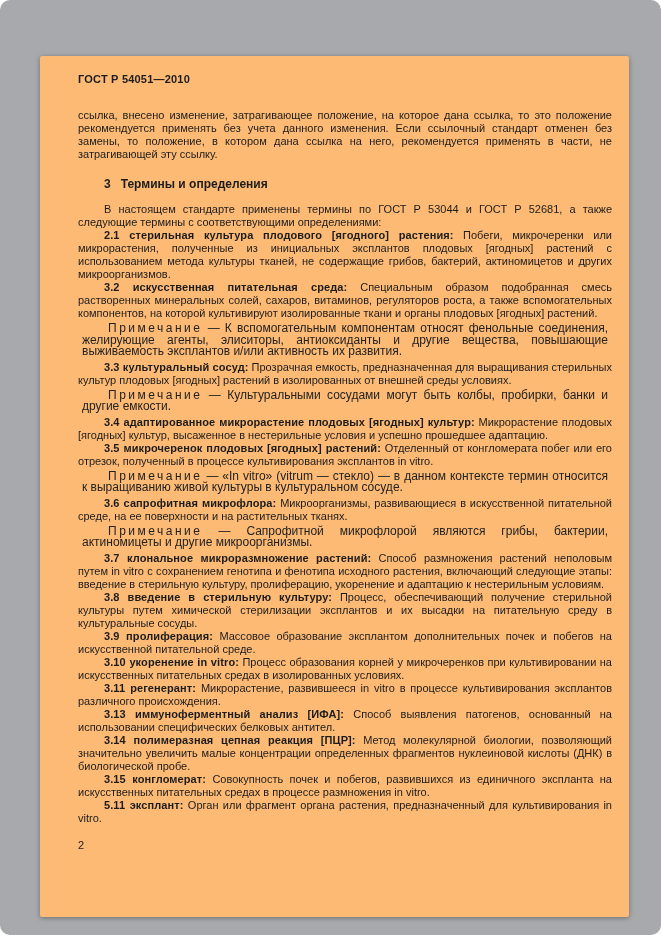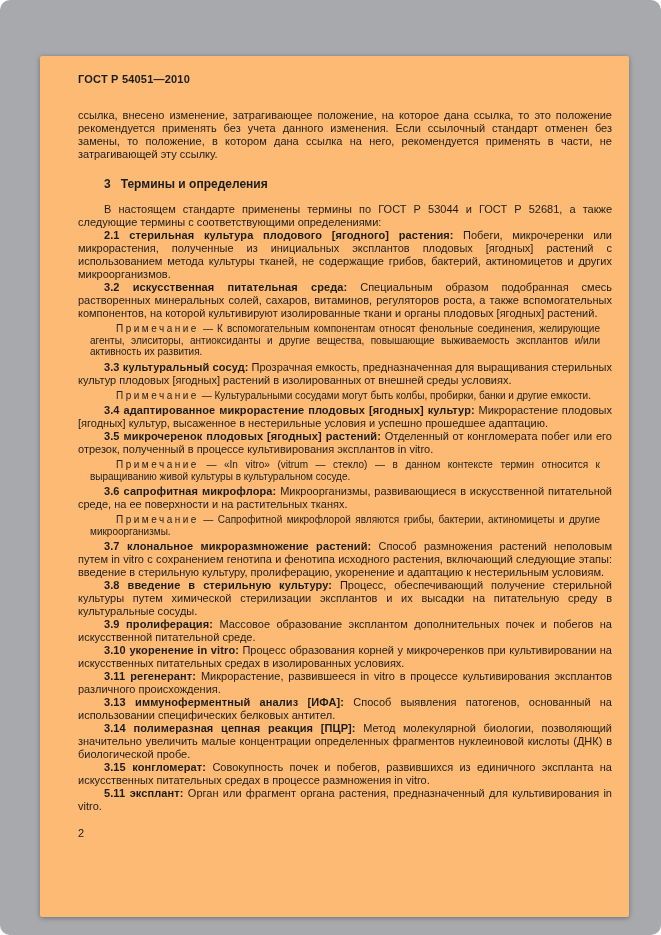--- a/index.html
+++ b/index.html
@@ -47,25 +47,25 @@
   .para b { letter-spacing: 0.1px; }
   .section-heading {
     margin: 15px 0 11px 0;
     padding-left: 26px;
     font-size: 12px;
     font-weight: bold;
     line-height: 16px;
   }
   .section-heading .sec-num { margin-right: 10px; }
   .note {
-    font-size: 10px;
+    font-size: 12px;
     line-height: 11.5px;
     text-align: justify;
     text-indent: 26px;
-    margin: 3px 12px !important;
+    margin: 3px 4px !important;
     color: #222222;
   }
   .note-label { letter-spacing: 2.5px; }
   .page-number {
     font-size: 11px;
     line-height: 13px;
     margin-top: 14px;
   }
 </style>
 </head>

